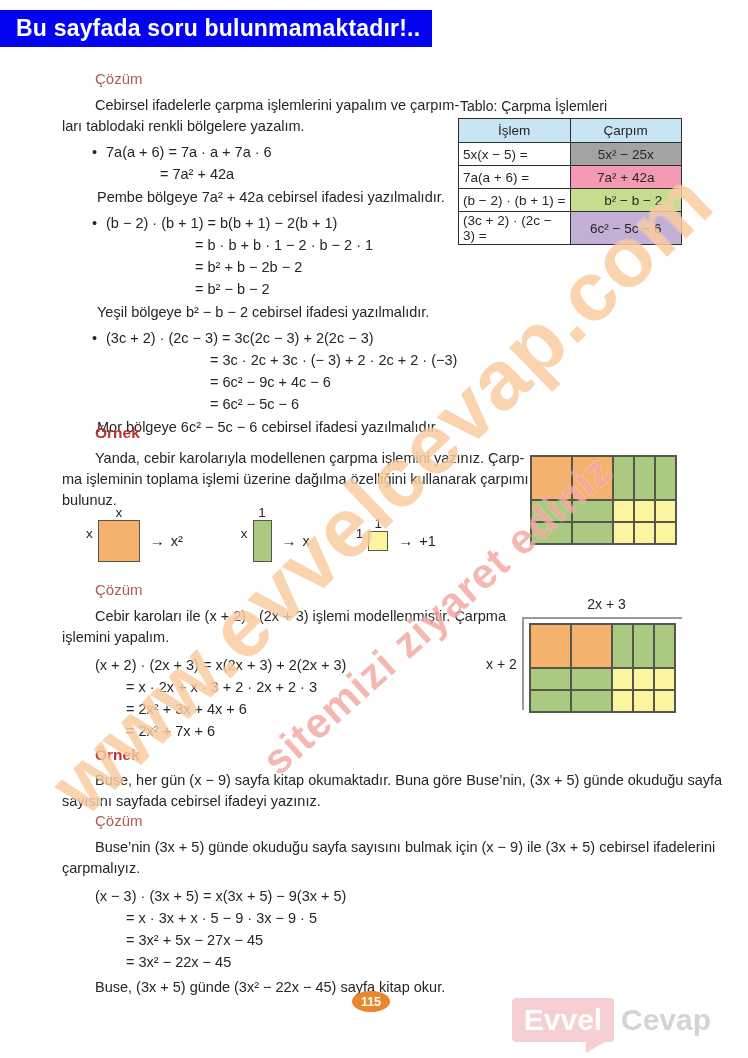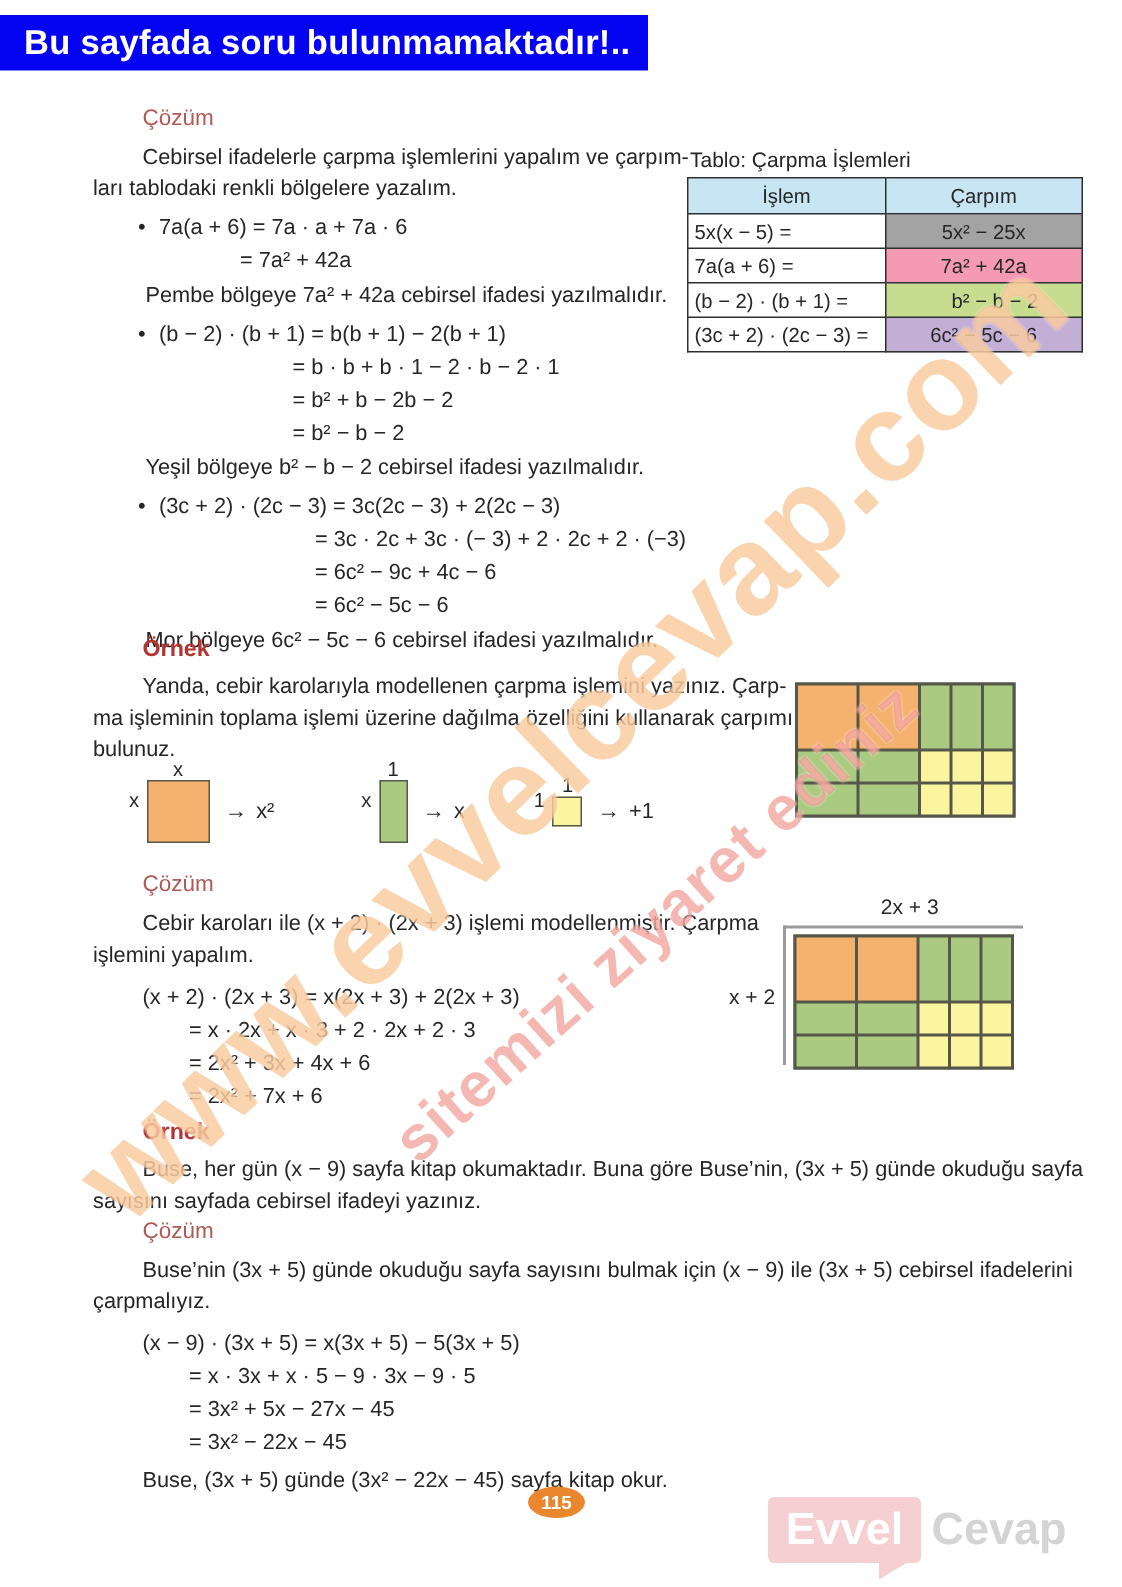--- a/index.html
+++ b/index.html
@@ -20,21 +20,21 @@
   .eq{white-space:nowrap;line-height:22px;}
   .eq.lead{margin-left:33px;margin-top:6px;}
   .bullet{margin-top:4px;margin-left:30px;}
   .bdot{display:inline-block;width:14px;}
   .ml98{margin-left:98px;} .ml133{margin-left:133px;} .ml148{margin-left:148px;}
   .ml128{margin-left:64px;} .ml126{margin-left:64px;}
 
   
   .tablebox{position:absolute;left:458px;top:98px;width:226px;}
   .table-title{font-size:14px;margin:0 0 4px 2px;}
-  table.ops{border-collapse:collapse;width:264px;table-layout:fixed;}
+  table.ops{border-collapse:collapse;width:224px;table-layout:fixed;}
   table.ops th, table.ops td{border:1.5px solid #2e2e2e;font-size:13.5px;font-weight:normal;
         height:23px;padding:1px 4px;box-sizing:border-box;}
   table.ops th{height:24px;text-align:center;}
   td.c-islem{width:131px;text-align:left;background:#fff;}
   td.c-carpim{width:93px;text-align:center;}
 
   
   .tile-row{position:absolute;left:86px;top:505px;display:flex;align-items:center;}
   .tg{display:flex;align-items:center;}
   .tl-left{font-size:13.5px;margin-right:5px;}
@@ -225,21 +225,21 @@
   </div>
 
   <div class="sect" style="left:62px;top:746px;width:650px;">
     <p class="h-example hex" style="color: rgb(180, 52, 49);">Örnek</p>
     <p class="para" style="margin-top:6px;"><span>Buse, her gün (x − 9) sayfa kitap okumaktadır. Buna göre Buse’nin, (3x + 5) günde okuduğu sayfa</span><br><span>sayısını sayfada cebirsel ifadeyi yazınız.</span></p>
   </div>
 
   <div class="sect" style="left:62px;top:812px;width:650px;">
     <p class="h-solution hsol" style="color: rgb(176, 90, 84);">Çözüm</p>
     <p class="para"><span>Buse’nin (3x + 5) günde okuduğu sayfa sayısını bulmak için (x − 9) ile (3x + 5) cebirsel ifadelerini</span><br><span>çarpmalıyız.</span></p>
-    <div class="eq lead">(x − 9) · (3x + 5) = x(3x + 5) − 5(3x + 5)</div>
+    <div class="eq lead">(x − 3) · (3x + 5) = x(3x + 5) − 9(3x + 5)</div>
     <div class="eq ml126">=  x · 3x + x · 5 − 9 · 3x − 9 · 5</div>
     <div class="eq ml126">= 3x² + 5x − 27x − 45</div>
     <div class="eq ml126">= 3x² − 22x − 45</div>
     <p class="note" style="margin-left:33px;margin-top:4px;">Buse, (3x + 5) günde (3x² − 22x − 45) sayfa kitap okur.</p>
   </div>
 
   <div class="badge" style="background: rgb(233, 134, 46); text-align: center;">
     <span>115</span>
   </div>
 

